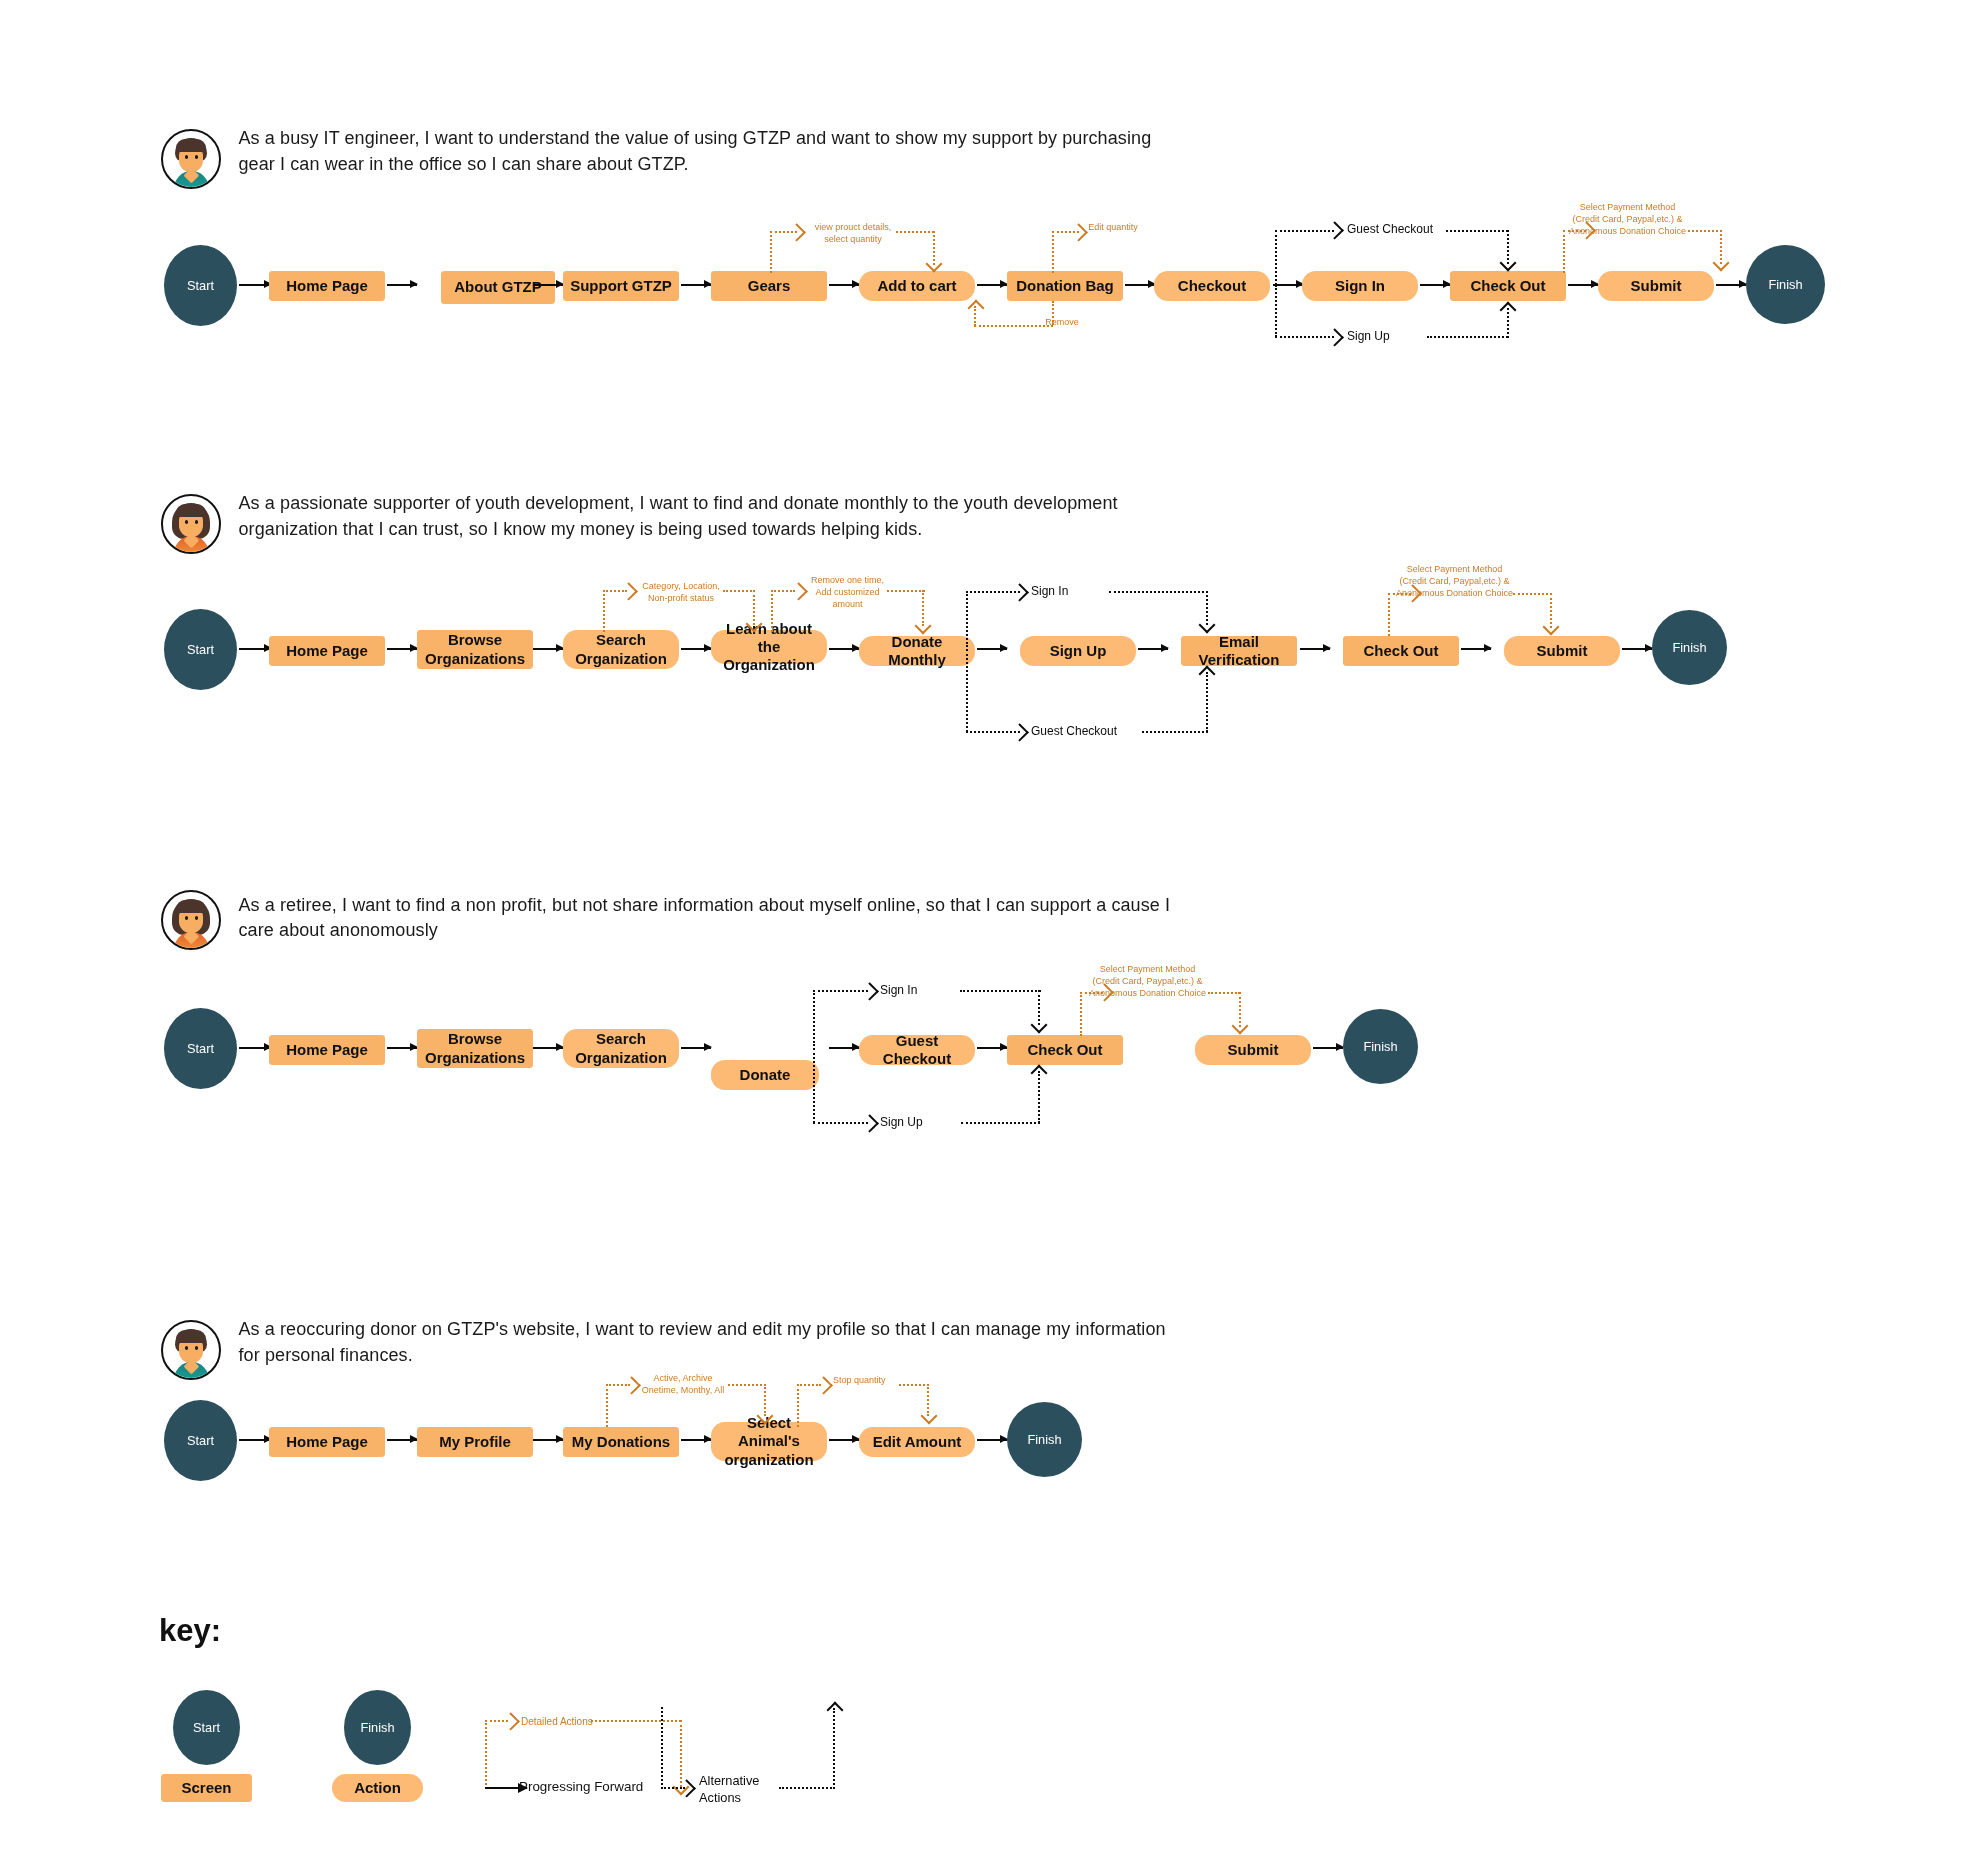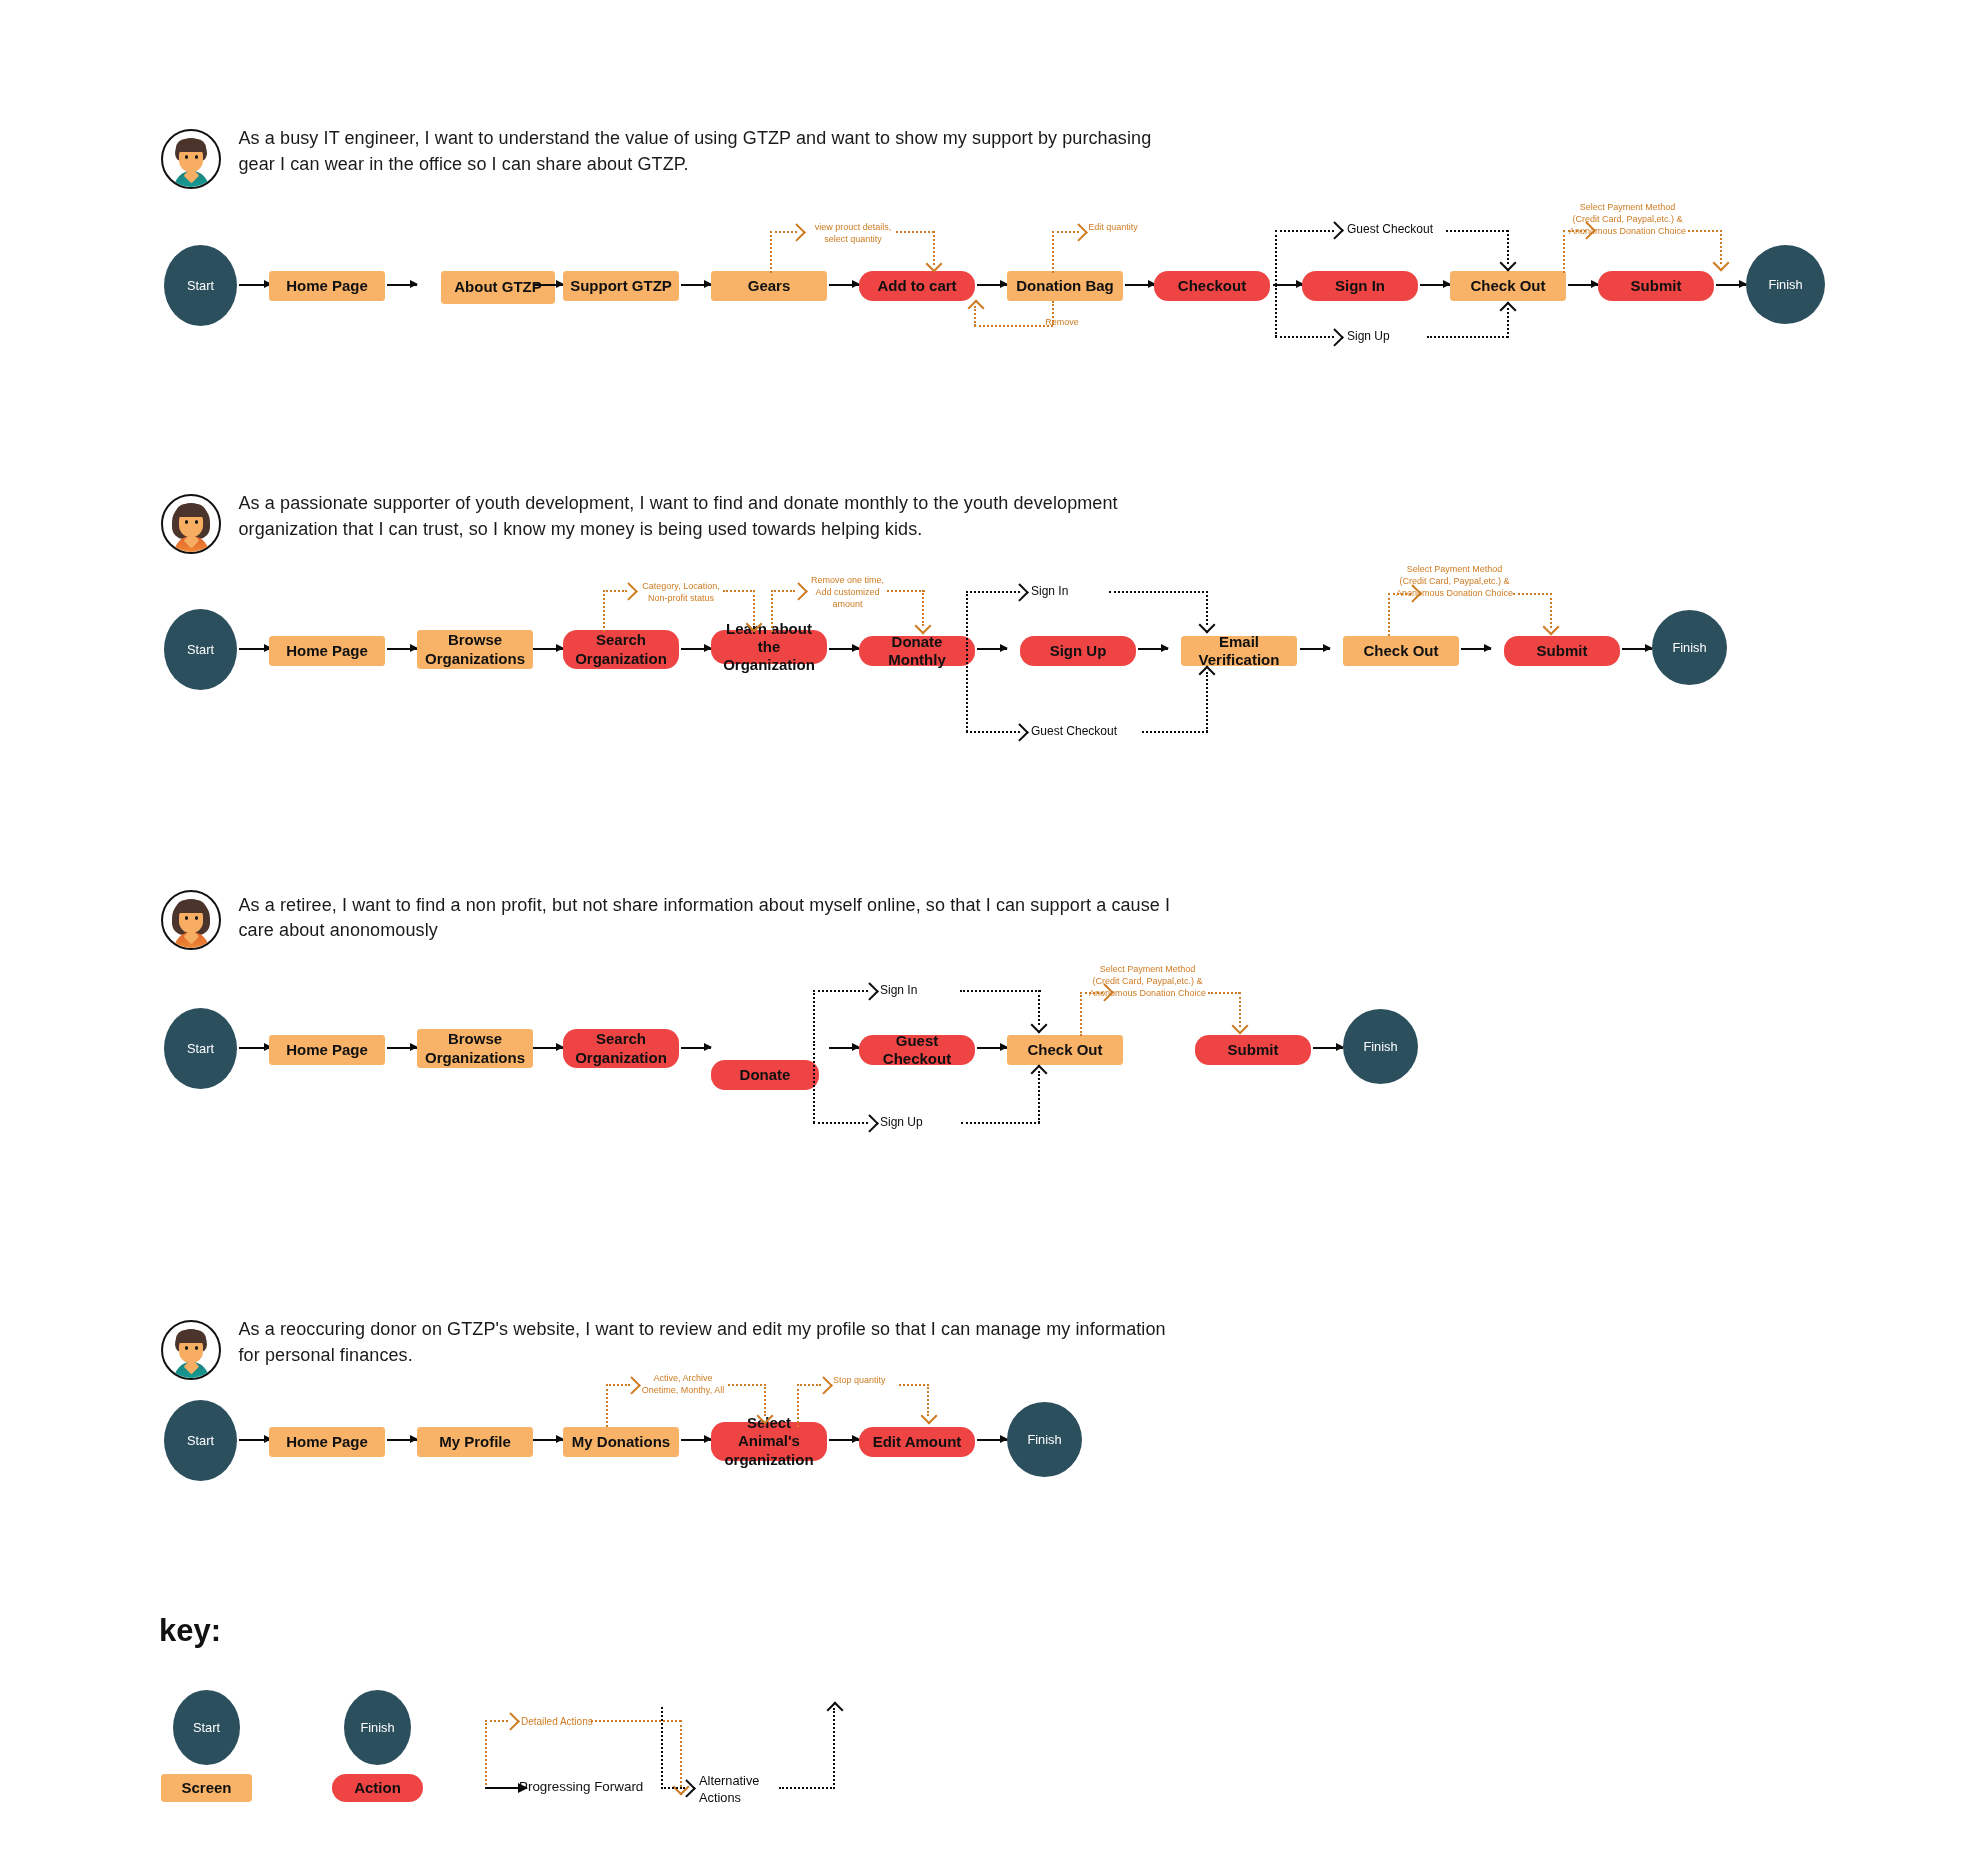--- a/index.html
+++ b/index.html
@@ -41,21 +41,21 @@
     color:#1A1A1A; max-width:941px; font-weight:400;
   }
 
   
   .node{
     position:absolute; display:flex; align-items:center; justify-content:center;
     text-align:center; border-radius:3.4px; font-size:15px; font-weight:700;
     color:#101010; line-height:1.22; padding:0 4px; box-sizing:border-box;
   }
   .node.screen{background:#F8B368;}
-  .node.action{background:#ef4444;border-radius:14px;}
+  .node.action{background:#fdba74;border-radius:14px;}
   .term{
     position:absolute; display:flex; align-items:center; justify-content:center;
     background:#2C4F5E; color:#FFFFFF; border-radius:50%;
     font-size:12.8px; font-weight:400;
   }
   .arrow{position:absolute; height:2px; background:#0B0B0B;}
   .arrow:after{
     content:""; position:absolute; right:-0.7px; top:-3.7px;
     border-left:8.7px solid #0B0B0B;
     border-top:4.7px solid transparent; border-bottom:4.7px solid transparent;

